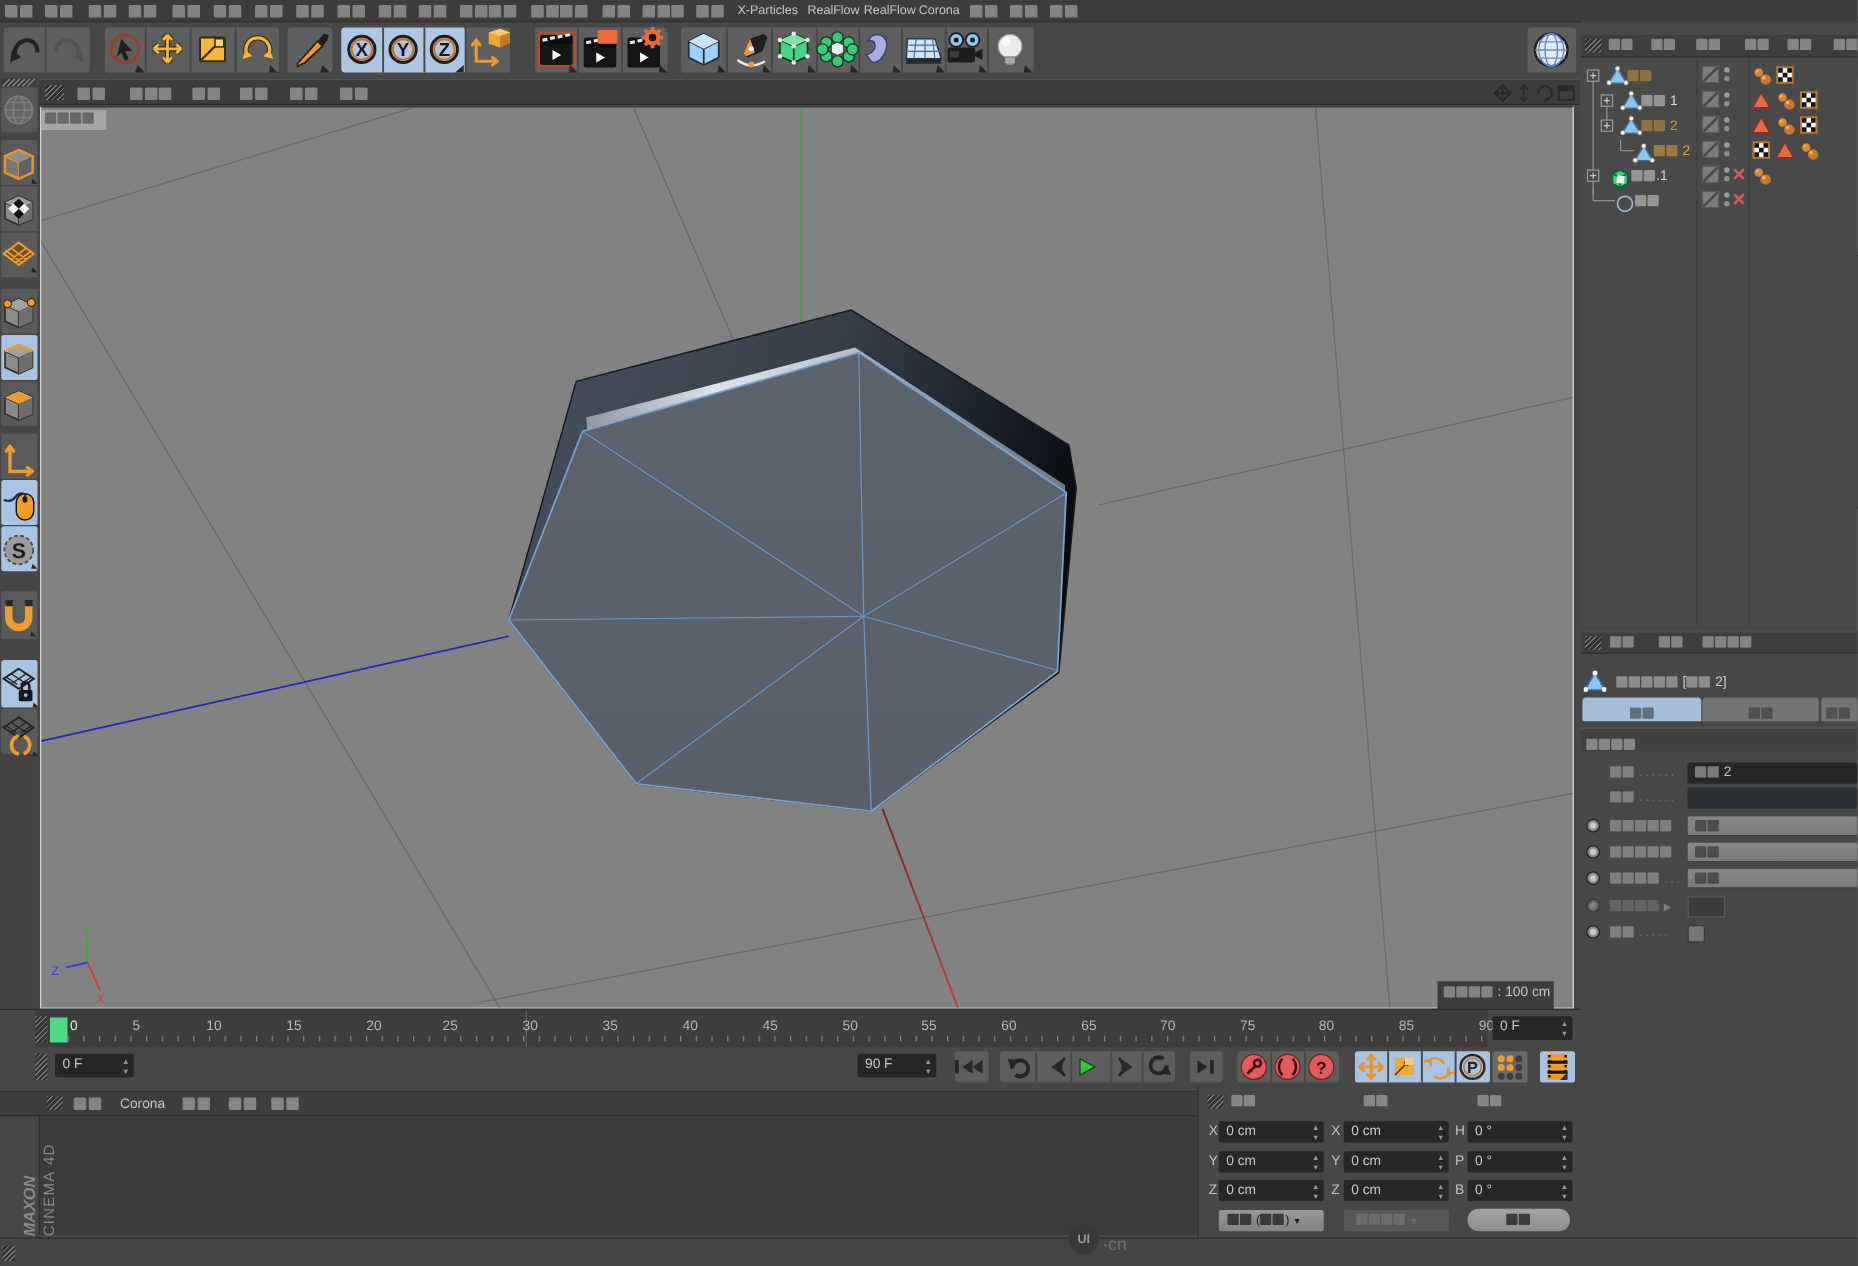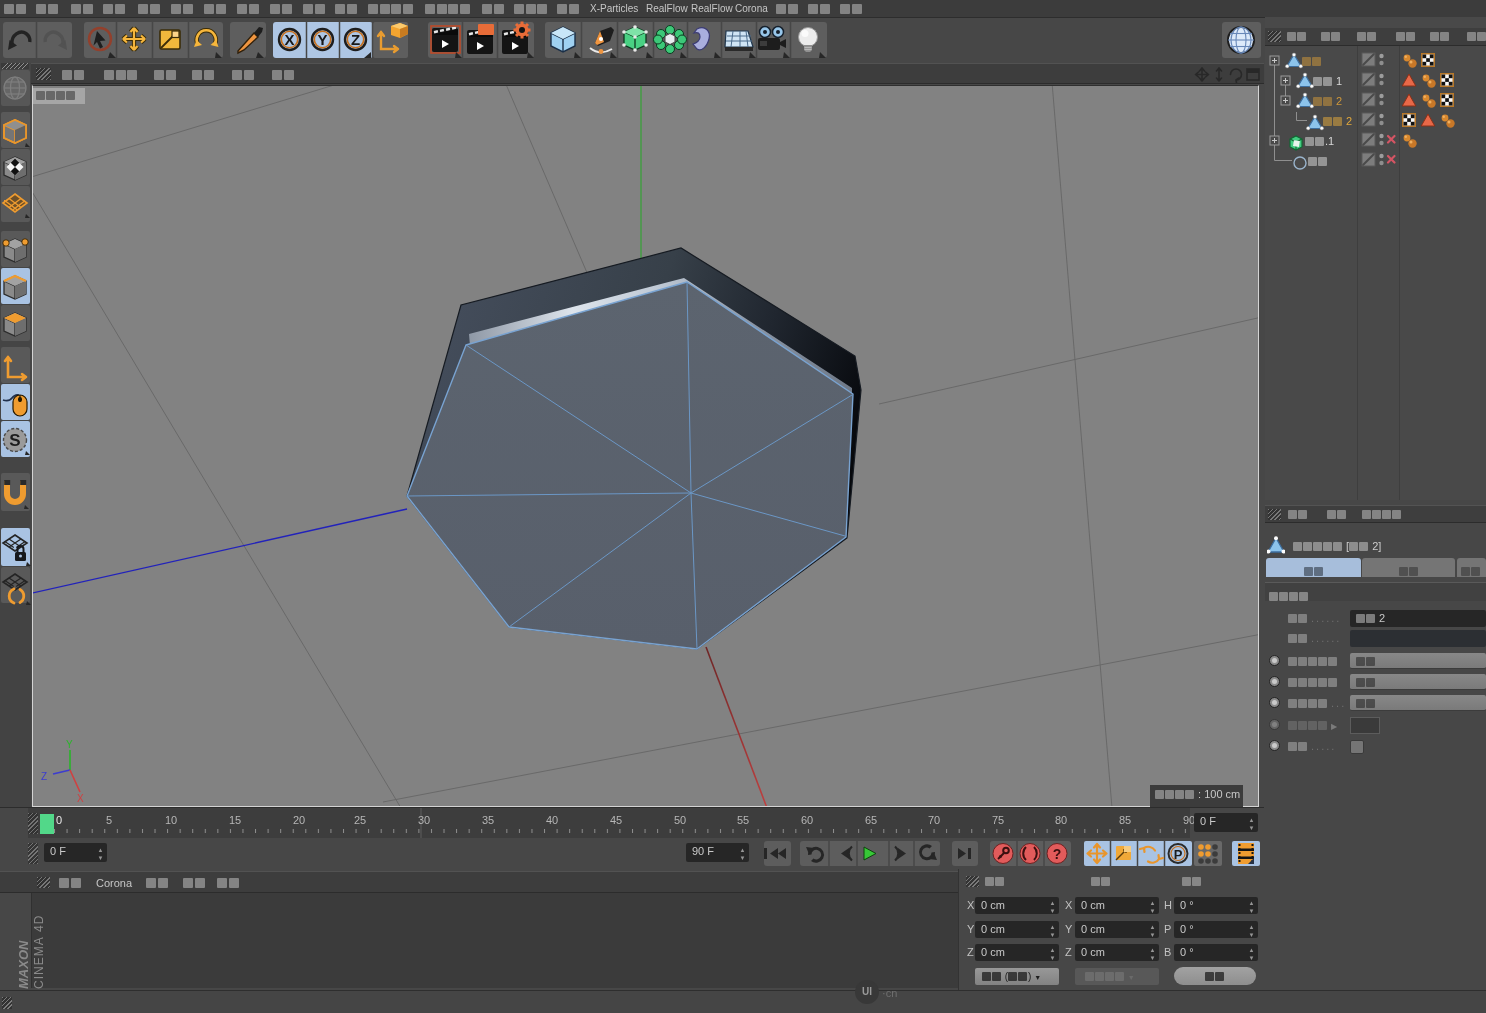--- a/index.html
+++ b/index.html
@@ -832,13 +832,13 @@
 <div class="inp" style="left:215px;top:75px;width:84px;height:17px">0 °<span class="spin" style="top:2px">▲<br>▼</span></div>
 <div class="abs" style="left:16px;top:99px;width:84px;height:17px;background:linear-gradient(#989898,#828282);border-radius:2px;color:#1d1d1d;font-size:10px;line-height:17px;padding-left:7px;box-sizing:border-box"><i class="c sm" style="opacity:.75"></i><i class="c sm" style="opacity:.75"></i> (<i class="c sm" style="opacity:.75"></i><i class="c sm" style="opacity:.75"></i>) <span style="font-size:7px">▼</span></div>
 <div class="abs" style="left:116px;top:99px;width:84px;height:17px;background:#585858;border-radius:2px;color:#7e7e7e;font-size:10px;line-height:17px;padding-left:10px;box-sizing:border-box"><i class="c sm"></i><i class="c sm"></i><i class="c sm"></i><i class="c sm"></i> <span style="font-size:7px;color:#6a6a6a">▼</span></div>
 <div class="abs" style="left:215px;top:98px;width:82px;height:18px;background:linear-gradient(#a2a2a2,#8e8e8e);border-radius:9px;color:#1d1d1d;font-size:11px;text-align:center;padding-top:3px;box-sizing:border-box"><i class="c sm" style="opacity:.75"></i><i class="c sm" style="opacity:.75"></i></div>
 </div>
 
 <div class="abs" id="statusbar" style="left:0;top:990px;width:1486px;height:23px;background:#454545;border-top:1px solid #2e2e2e;box-sizing:border-box">
 <div class="abs hdl" style="left:2px;top:6px;width:10px;height:12px;opacity:.8"></div>
 </div>
 <div class="abs" style="left:855px;top:980px;width:24px;height:24px;border-radius:50%;background:#383838;color:#9a9a9a;font-size:10px;font-weight:bold;text-align:center;line-height:24px;z-index:50">UI</div>
-<div class="abs" style="left:882px;top:987px;color:#6f6f6f;font-size:11px;z-index:50">·cn</div>
+<div class="abs" style="left:882px;top:987px;color:#6f6f6f;font-size:14px;z-index:50">·cn</div>
 
 </body></html>

